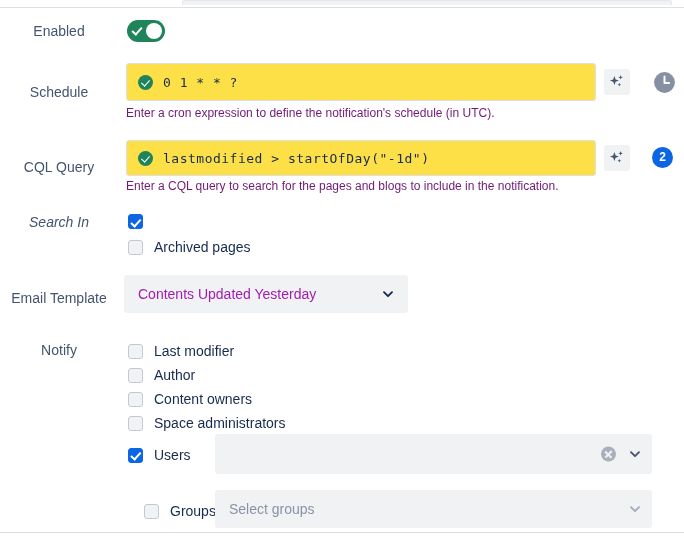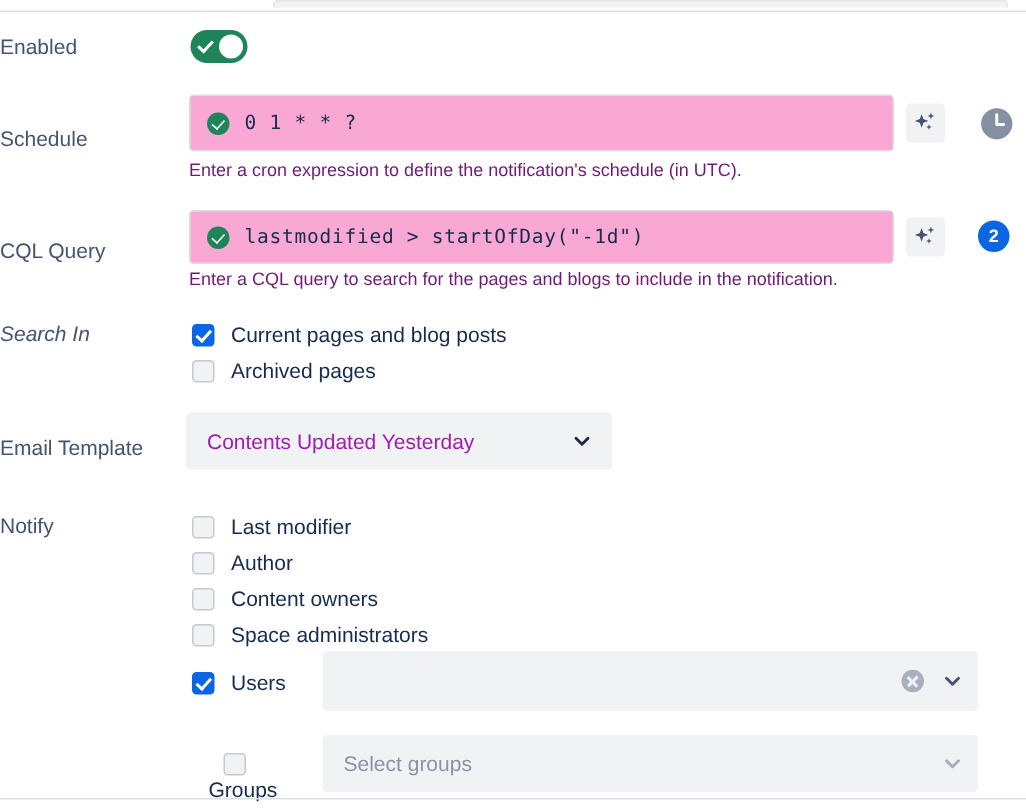--- a/index.html
+++ b/index.html
@@ -54,21 +54,21 @@
 
   .row {
     position: absolute;
     left: 0;
     width: 684px;
   }
   .lbl {
     position: absolute;
     left: 0;
     width: 118px;
-    text-align: left;
+    text-align: center;
     color: #44546f;
     font-size: 14px;
     line-height: 18px;
     white-space: nowrap;
   }
   .helper {
     position: absolute;
     color: #701a75;
     font-size: 12px;
     line-height: 15px;
@@ -102,21 +102,21 @@
     height: 10px;
     border: solid #ffffff;
     border-width: 0 2px 2px 0;
     transform: rotate(42deg);
     box-sizing: border-box;
   }
 
   
   .field {
     position: absolute;
-    background: #f9a8d4;
+    background: #fde047;
     border: 1px solid #dcdfe4;
     border-radius: 3px;
     box-sizing: border-box;
   }
   .field-inner {
     position: absolute;
     left: 11px;
     top: 0;
     bottom: 0;
     right: 8px;
@@ -335,21 +335,20 @@
       </svg>
     </div>
     <div class="count-badge" style="left:652px; top:147px;">2</div>
     <div class="helper" style="left:126px; top:179px;">Enter a CQL query to search for the pages and blogs to include in the notification.</div>
   </div>
 
   <div class="row">
     <div class="lbl" style="top:213px;font-style:italic;">Search In</div>
     <div class="cbrow" style="left:128px; top:214px;">
       <span class="cbox checked"></span>
-      <span class="cblabel">Current pages and blog posts</span>
     </div>
     <div class="cbrow" style="left:128px; top:238px;">
       <span class="cbox"></span>
       <span class="cblabel">Archived pages</span>
     </div>
   </div>
 
   <div class="row">
     <div class="lbl" style="top:289px;">Email Template</div>
     <div class="select" style="left:124px; top:275px; width:284px; height:38px;">
@@ -384,21 +383,21 @@
       <span class="cbox checked"></span>
       <span class="cblabel">Users</span>
     </div>
     <div class="select" style="left:215px; top:434px; width:437px; height:40px;">
       <span class="clear-circle" style="right:36px;"></span>
       <svg class="chev" style="right:11px;" viewBox="0 0 12 12">
         <path d="M2 4.2 L6 8.2 L10 4.2" stroke="#44546f" stroke-width="1.9" fill="none" stroke-linecap="round" stroke-linejoin="round"></path>
       </svg>
     </div>
 
-    <div class="cbrow" style="left:128px; top:502px;flex-direction:column;">
+    <div class="cbrow" style="left:144px; top:502px;">
       <span class="cbox"></span>
       <span class="cblabel">Groups</span>
     </div>
     <div class="select" style="left:215px; top:490px; width:437px; height:38px;">
       <span class="select-text placeholder">Select groups</span>
       <svg class="chev" style="right:11px;" viewBox="0 0 12 12">
         <path d="M2 4.2 L6 8.2 L10 4.2" stroke="#a5adba" stroke-width="1.9" fill="none" stroke-linecap="round" stroke-linejoin="round"></path>
       </svg>
     </div>
   </div>

